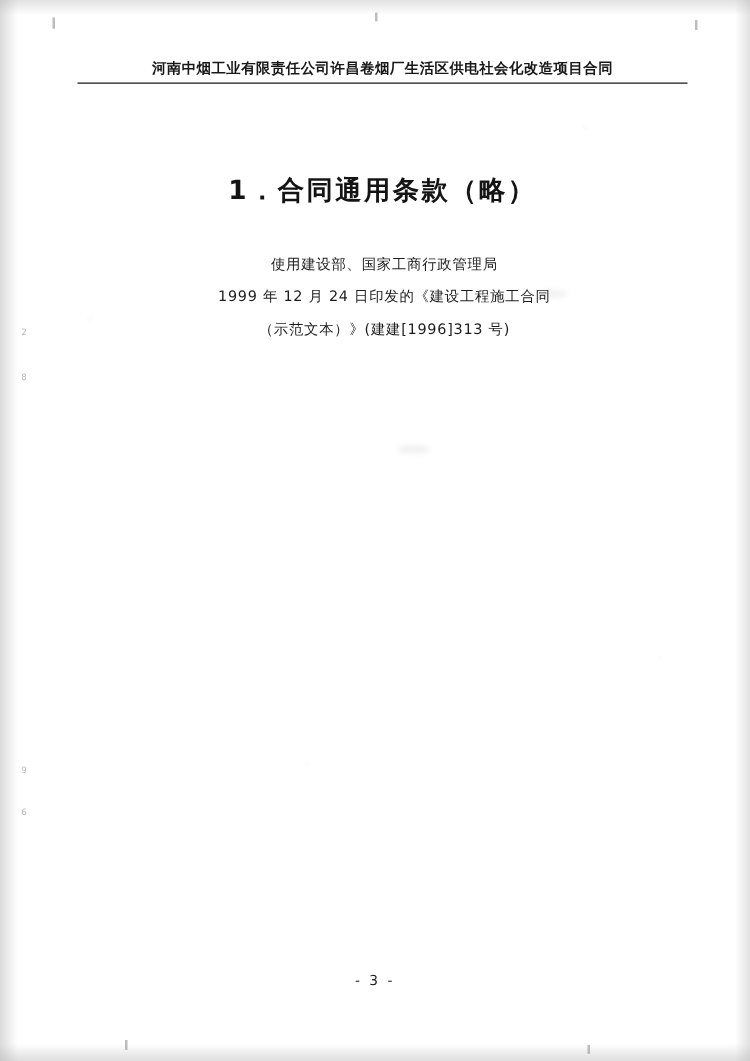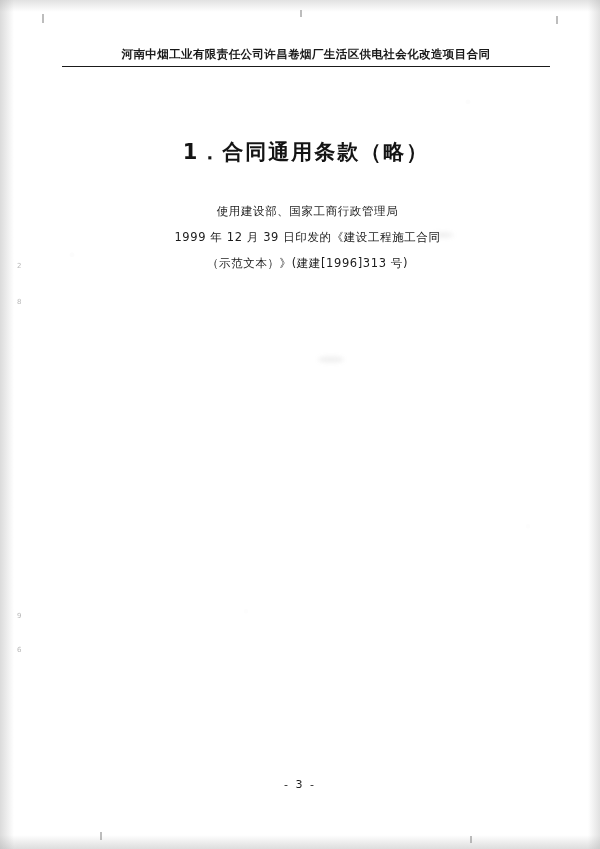--- a/index.html
+++ b/index.html
@@ -142,21 +142,21 @@
 
   <div class="header">
     <div class="header-text">河南中烟工业有限责任公司许昌卷烟厂生活区供电社会化改造项目合同</div>
     <div class="header-rule"></div>
   </div>
 
   <div class="title">1．合同通用条款（略）</div>
 
   <div class="subtitle">
     <div class="subtitle-line">使用建设部、国家工商行政管理局</div>
-    <div class="subtitle-line">1999 年 12 月 39 日印发的《建设工程施工合同</div>
+    <div class="subtitle-line">1999 年 12 月 24 日印发的《建设工程施工合同</div>
     <div class="subtitle-line">（示范文本）》(建建[1996]313 号)</div>
   </div>
 
   <div class="margin-mark" style="top:262px;">2</div>
   <div class="margin-mark" style="top:298px;">8</div>
   <div class="margin-mark" style="top:612px;">9</div>
   <div class="margin-mark" style="top:646px;">6</div>
 
   <div class="smudge" style="top:356px;left:318px;width:26px;height:7px;"></div>
   <div class="smudge" style="top:232px;left:432px;width:22px;height:6px;"></div>

